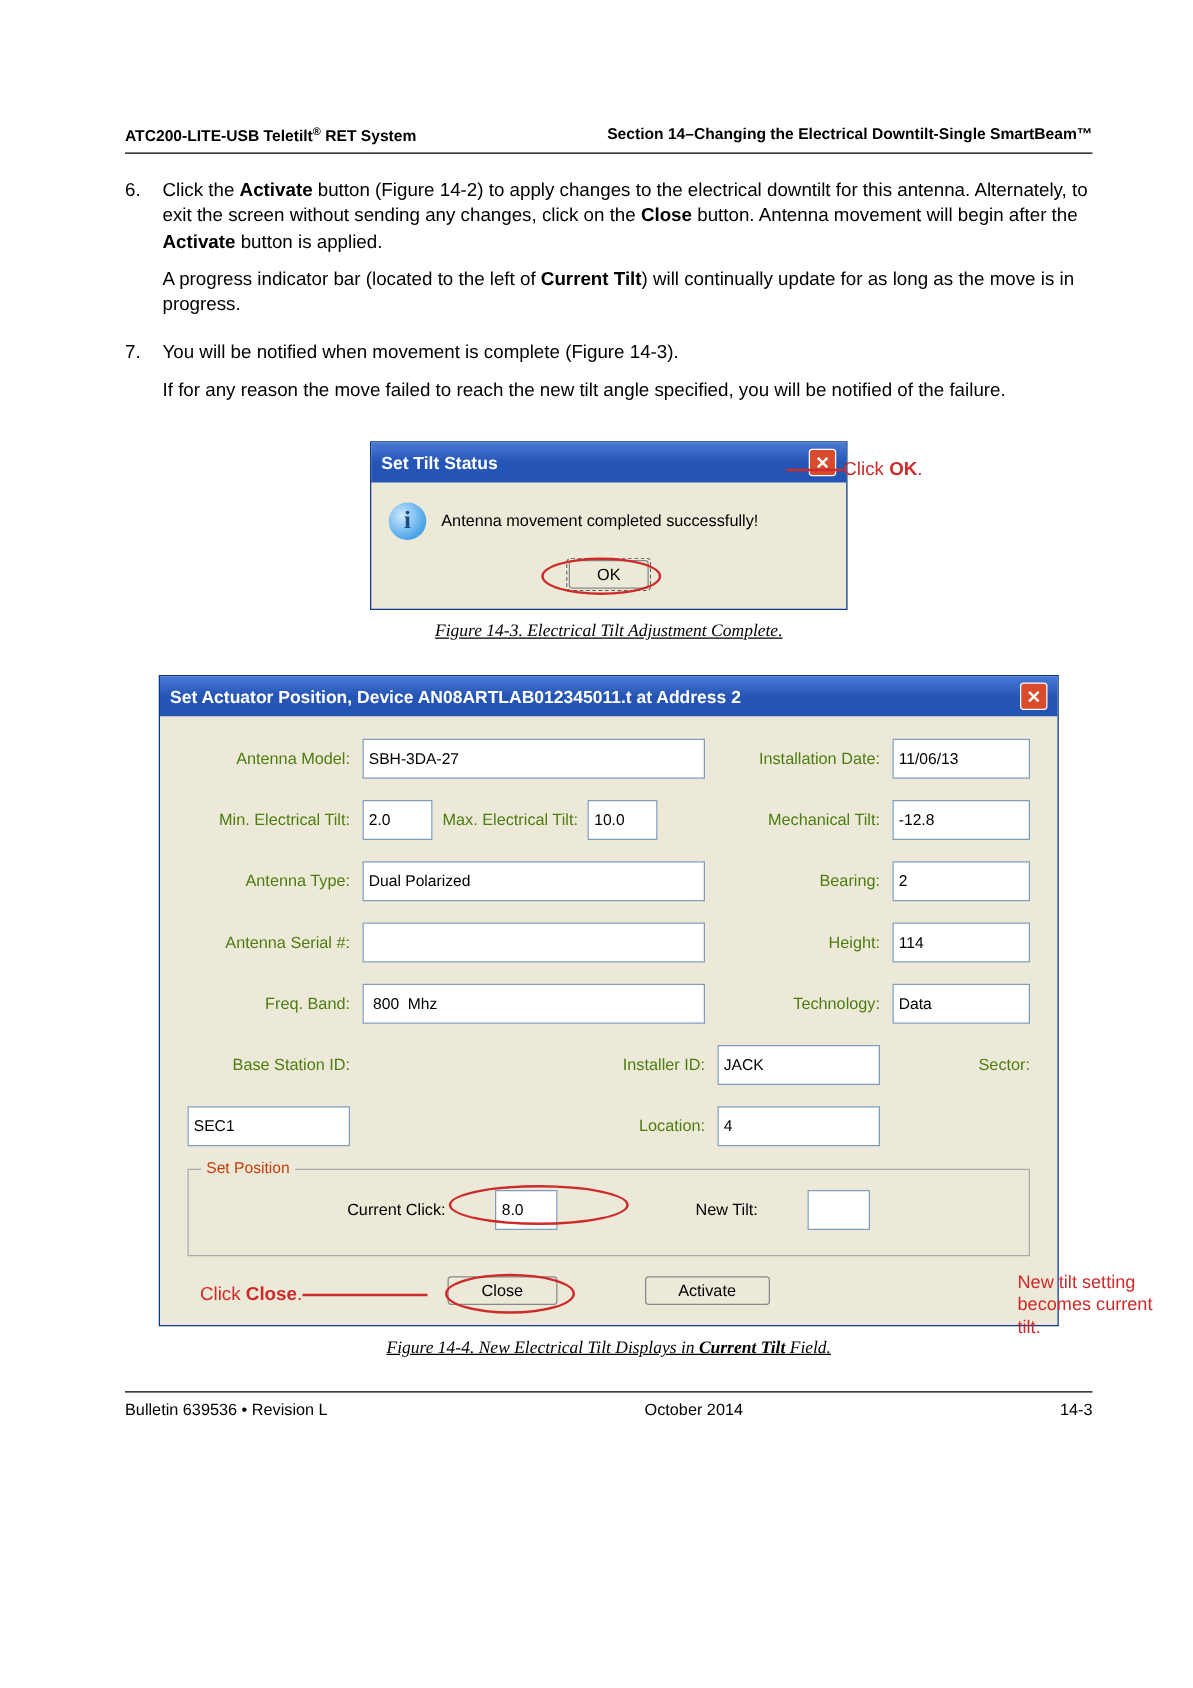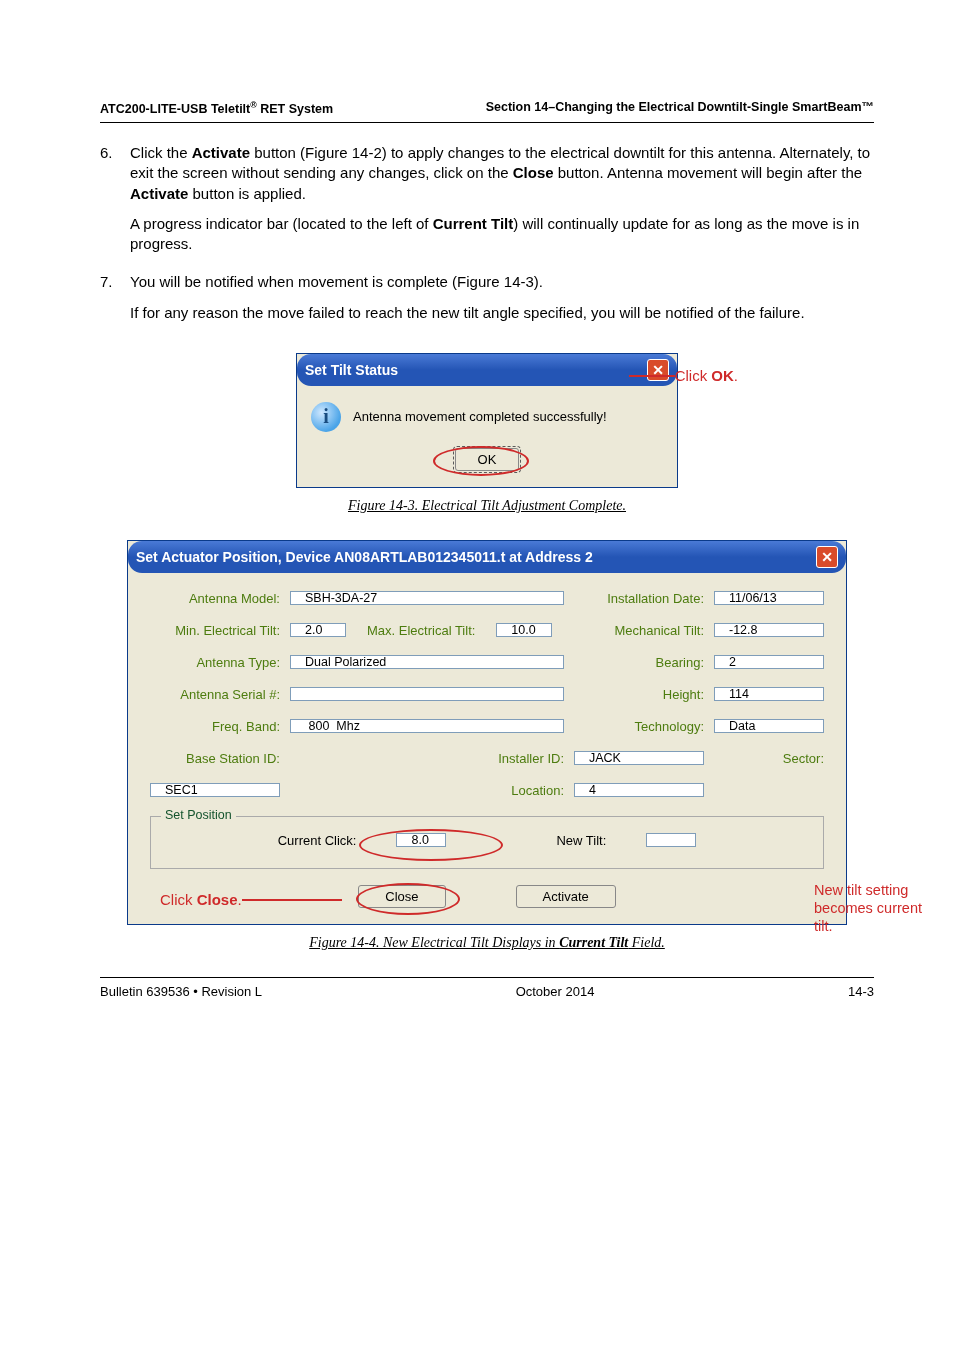--- a/index.html
+++ b/index.html
@@ -76,21 +76,20 @@
   }
   .titlebar {
     background: linear-gradient(#4a7ad6,#2455b5,#2455b5);
     color: #fff;
     font-weight: bold;
     font-size: 14px;
     padding: 5px 8px;
     display: flex;
     justify-content: space-between;
     align-items: center;
-    border-radius: 14px;
   }
   .closebox {
     width: 20px;
     height: 20px;
     background: #d94b2a;
     color: #fff;
     border: 1px solid #fff;
     border-radius: 3px;
     display: flex;
     align-items: center;
@@ -196,48 +195,48 @@
     align-items: center;
   }
   .form-grid .lbl {
     text-align: right;
     font-size: 13px;
     color: #4d7c0f;
   }
   .txt {
     border: 1px solid #7f9db9;
     background: #fff;
-    height: 14px;
-    padding: 1px 14px;
+    height: 32px;
+    padding: 1px 4px;
     font-size: 12.5px;
     font-family: Tahoma, Arial, sans-serif;
     width: 100%;
     box-sizing: border-box;
   }
   .pair {
     display: flex;
     align-items: center;
-    gap: 21px;
+    gap: 8px;
   }
   .pair .txt.small { width: 56px; }
 
   .fieldset {
     border: 1px solid #aaa;
     margin-top: 18px;
     padding: 16px 22px 20px 22px;
     position: relative;
   }
   .legend {
     position: absolute;
     top: -9px;
     left: 10px;
     background: #ece9d8;
     padding: 0 4px;
     font-size: 12.5px;
-    color: #14532d;
+    color: #c2410c;
   }
   .setpos-row {
     display: flex;
     justify-content: center;
     gap: 40px;
     align-items: center;
   }
   .setpos-row .lbl2 {
     font-size: 13px;
   }

